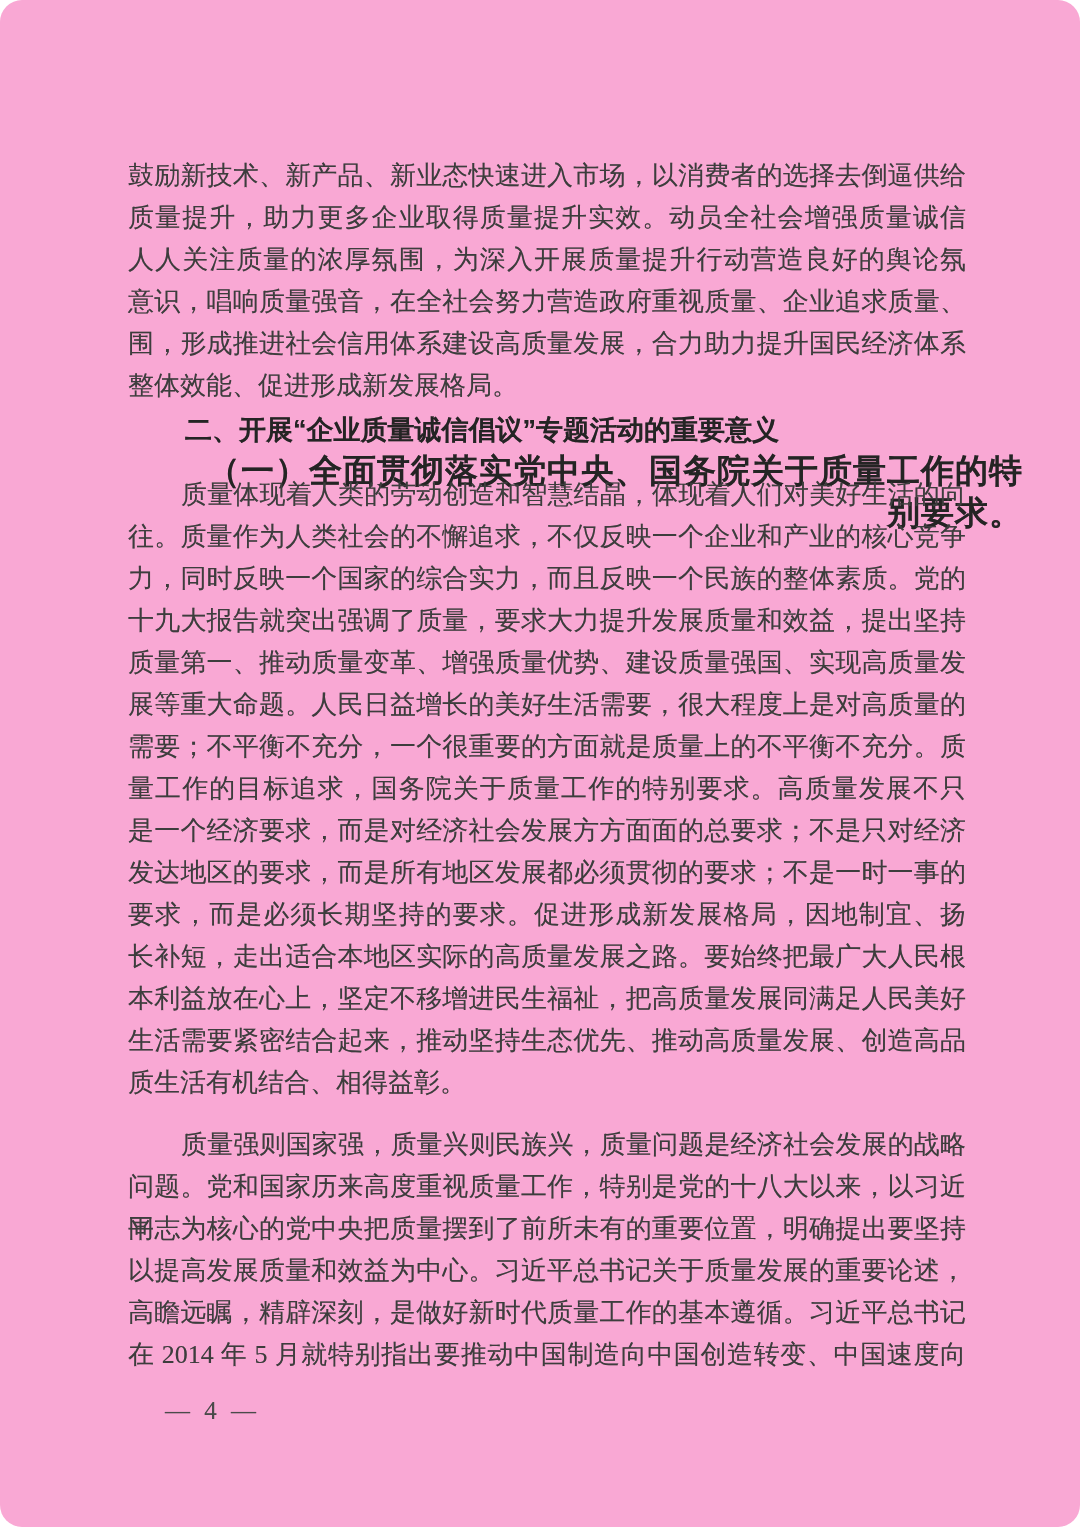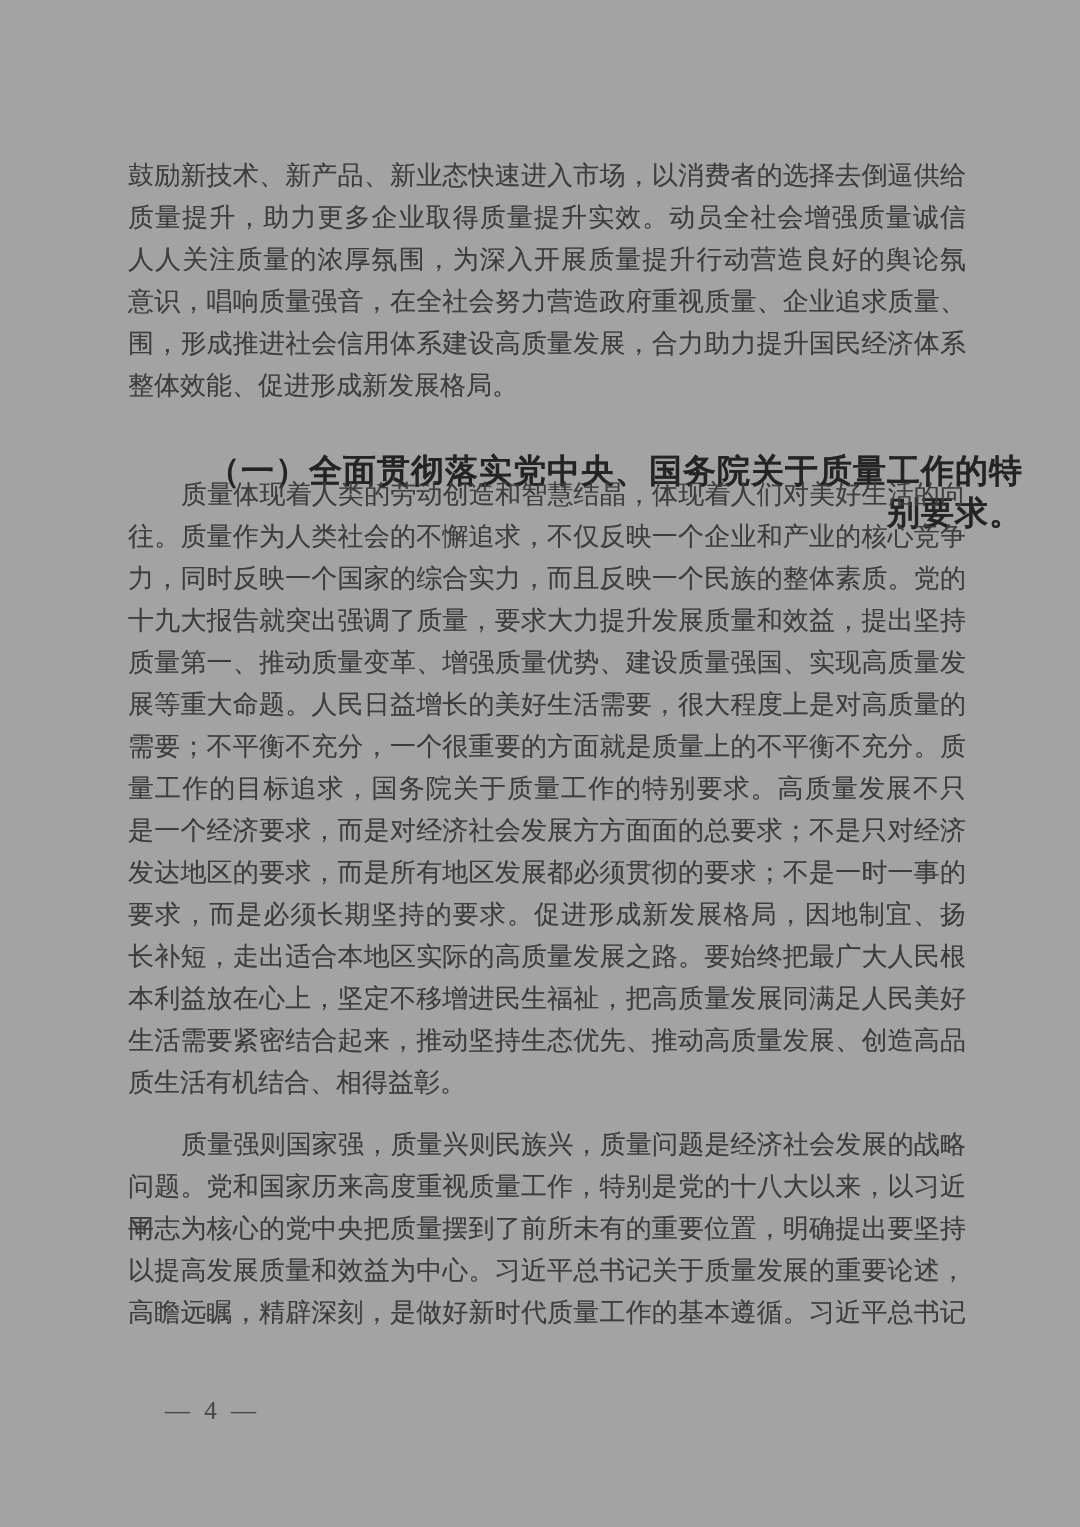--- a/index.html
+++ b/index.html
@@ -1,22 +1,23 @@
 <!DOCTYPE html>
 <html lang="zh"><head>
 <meta charset="utf-8">
 <style>
   html, body { margin: 0; padding: 0; background: #ffffff; }
   .page {
     position: relative;
     width: 1080px;
     height: 1527px;
-    background: #a3a3a3;
+    background: #f9a8d4;
     overflow: hidden;
     font-family: "Liberation Serif", "DejaVu Serif", serif;
+    border-radius: 22px;
   }
   .textcol {
     position: absolute;
     left: 128px;
     width: 838px;
   }
   .line {
     font-size: 26px;
     line-height: 42px;
     height: 42px;
@@ -69,20 +70,21 @@
 
   <div class="textcol" id="para1">
     <div class="line">鼓励新技术、新产品、新业态快速进入市场，以消费者的选择去倒逼供给</div>
     <div class="line">质量提升，助力更多企业取得质量提升实效。动员全社会增强质量诚信</div>
     <div class="line">人人关注质量的浓厚氛围，为深入开展质量提升行动营造良好的舆论氛</div>
     <div class="line">意识，唱响质量强音，在全社会努力营造政府重视质量、企业追求质量、</div>
     <div class="line">围，形成推进社会信用体系建设高质量发展，合力助力提升国民经济体系</div>
     <div class="line end">整体效能、促进形成新发展格局。</div>
   </div>
 
+  <div class="textcol" id="heading1">二、开展“企业质量诚信倡议”专题活动的重要意义</div>
 
   <div class="textcol" id="heading2">（一）全面贯彻落实党中央、国务院关于质量工作的特别要求。</div>
 
   <div class="textcol" id="para2">
     <div class="line first">质量体现着人类的劳动创造和智慧结晶，体现着人们对美好生活的向</div>
     <div class="line">往。质量作为人类社会的不懈追求，不仅反映一个企业和产业的核心竞争</div>
     <div class="line">力，同时反映一个国家的综合实力，而且反映一个民族的整体素质。党的</div>
     <div class="line">十九大报告就突出强调了质量，要求大力提升发展质量和效益，提出坚持</div>
     <div class="line">质量第一、推动质量变革、增强质量优势、建设质量强国、实现高质量发</div>
     <div class="line">展等重大命题。人民日益增长的美好生活需要，很大程度上是对高质量的</div>
@@ -96,17 +98,18 @@
     <div class="line">生活需要紧密结合起来，推动坚持生态优先、推动高质量发展、创造高品</div>
     <div class="line end">质生活有机结合、相得益彰。</div>
   </div>
 
   <div class="textcol" id="para3">
     <div class="line first">质量强则国家强，质量兴则民族兴，质量问题是经济社会发展的战略</div>
     <div class="line">问题。党和国家历来高度重视质量工作，特别是党的十八大以来，以习近平</div>
     <div class="line">同志为核心的党中央把质量摆到了前所未有的重要位置，明确提出要坚持</div>
     <div class="line">以提高发展质量和效益为中心。习近平总书记关于质量发展的重要论述，</div>
     <div class="line">高瞻远瞩，精辟深刻，是做好新时代质量工作的基本遵循。习近平总书记</div>
+    <div class="line">在 2014 年 5 月就特别指出要推动中国制造向中国创造转变、中国速度向</div>
   </div>
 
   <div id="footer">— 4 —</div>
 
 </div>
 
 </body></html>

